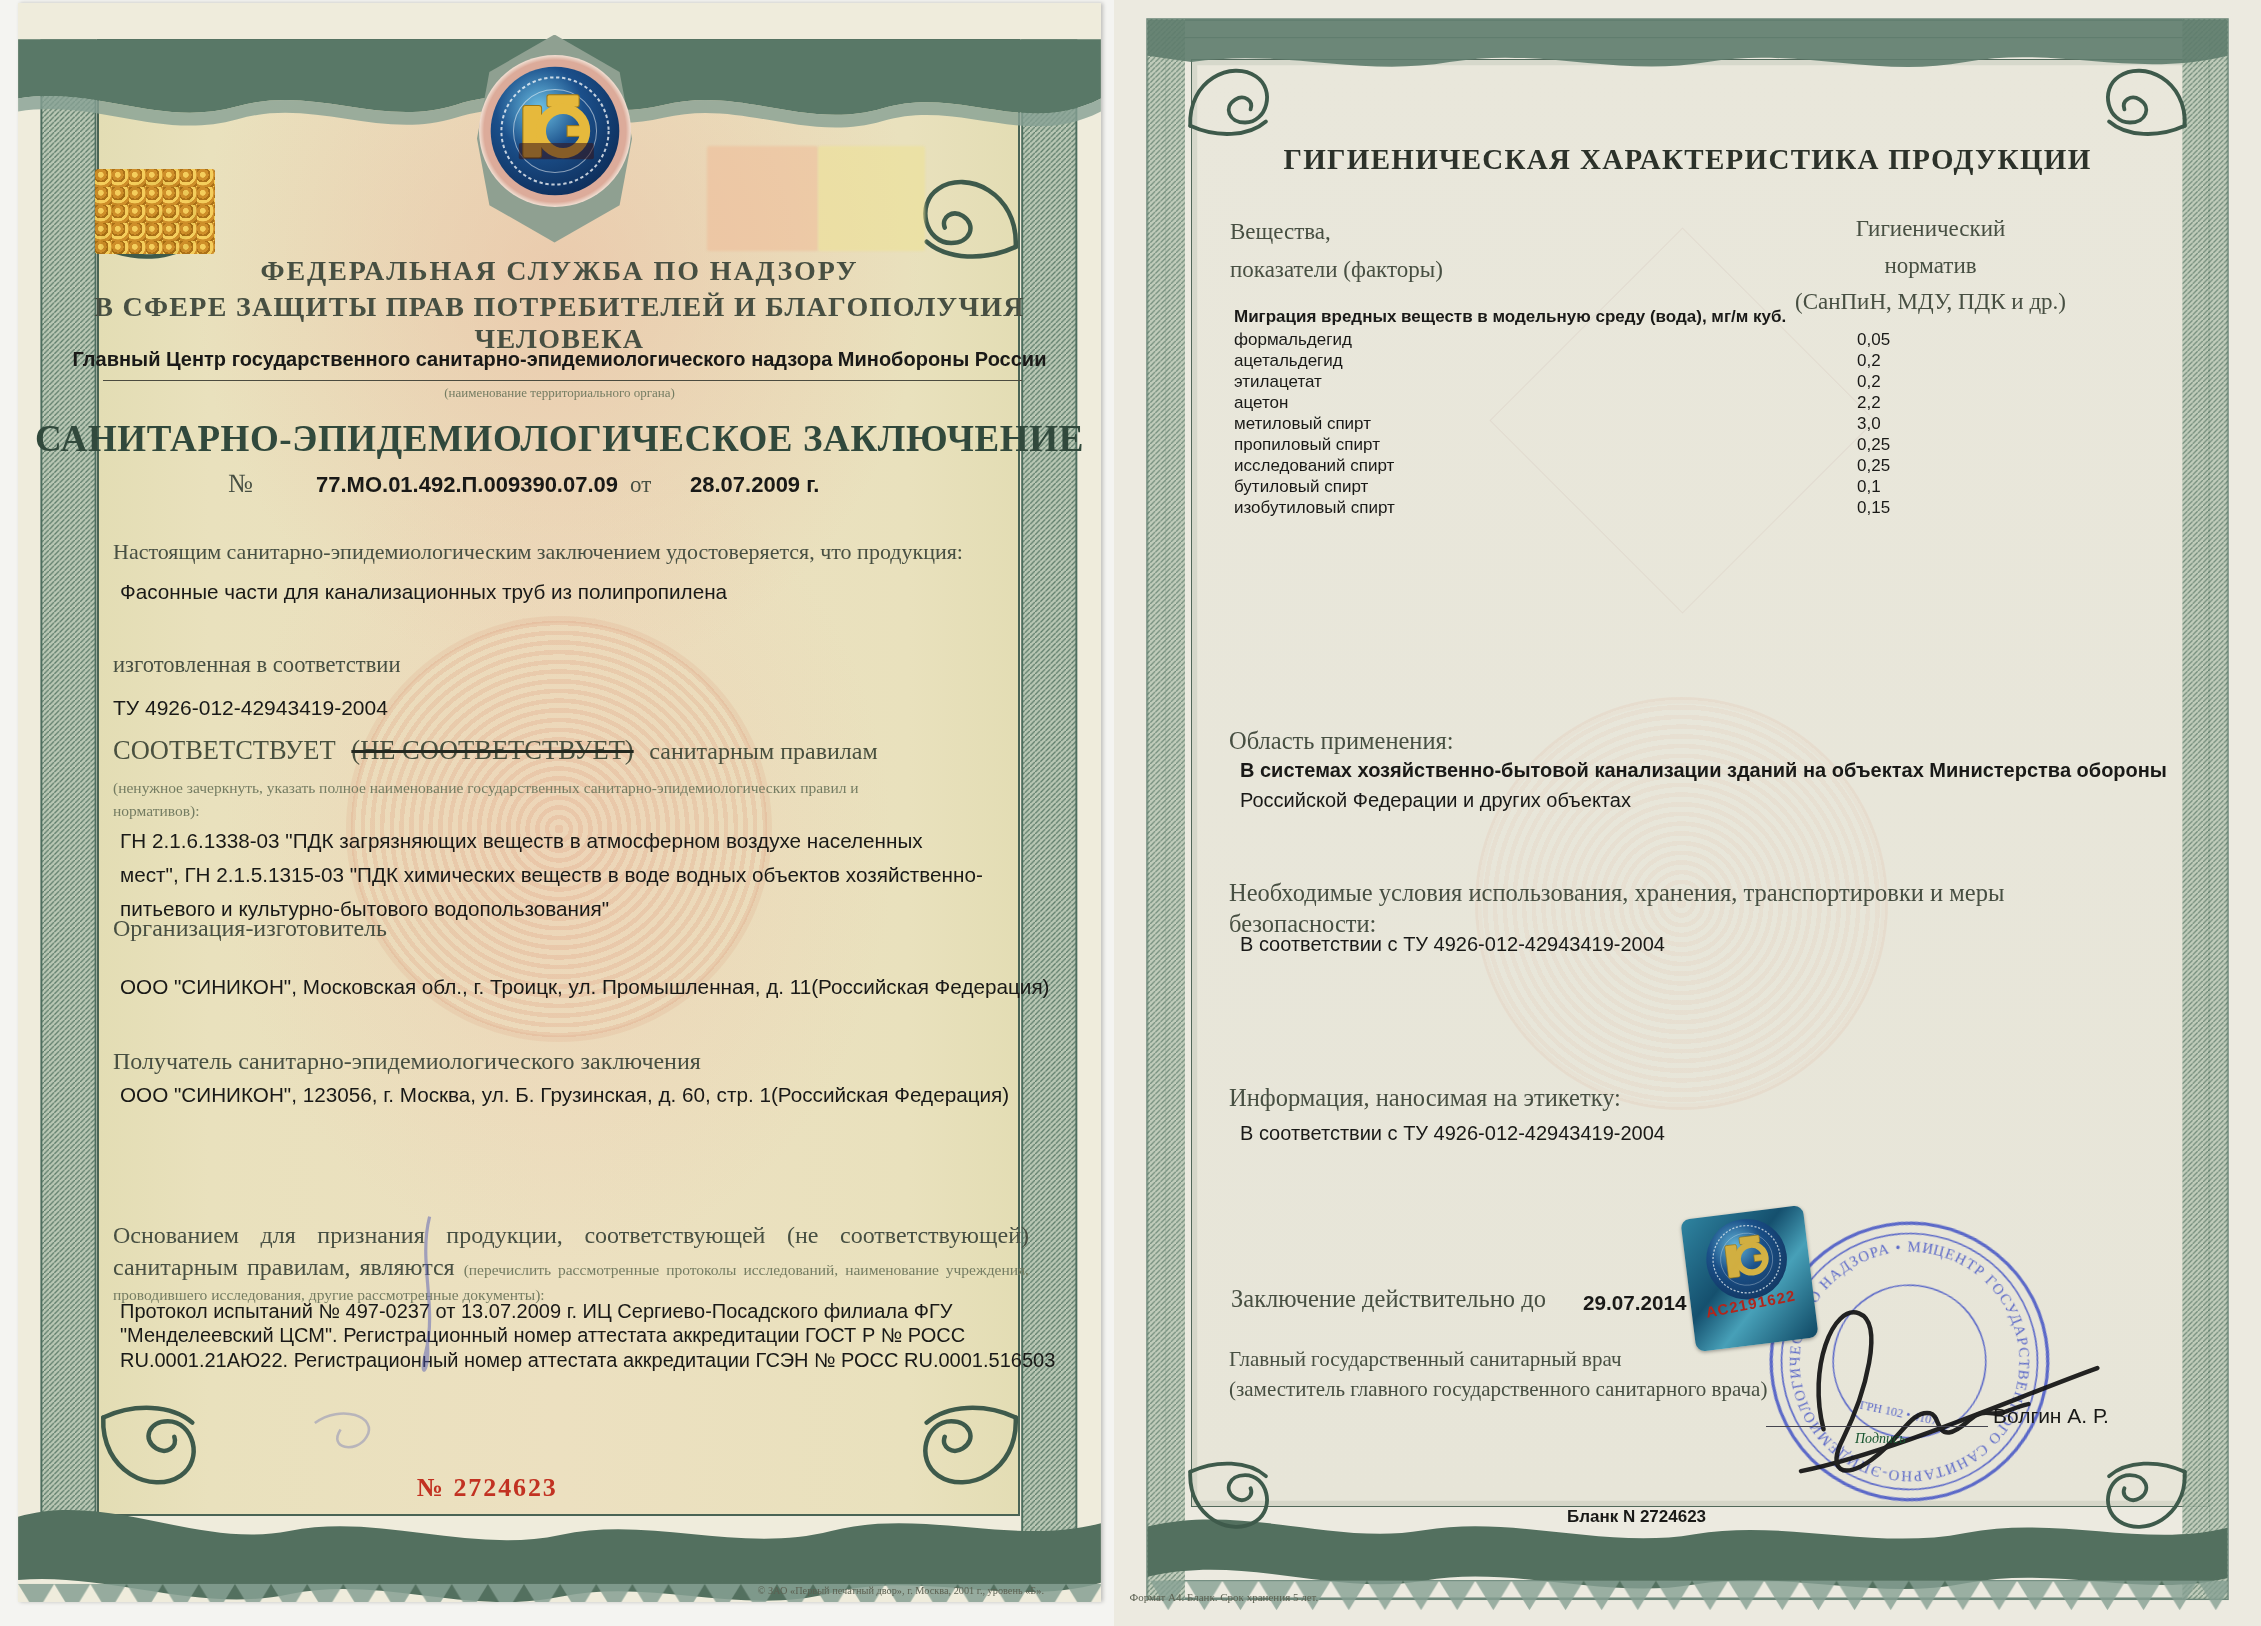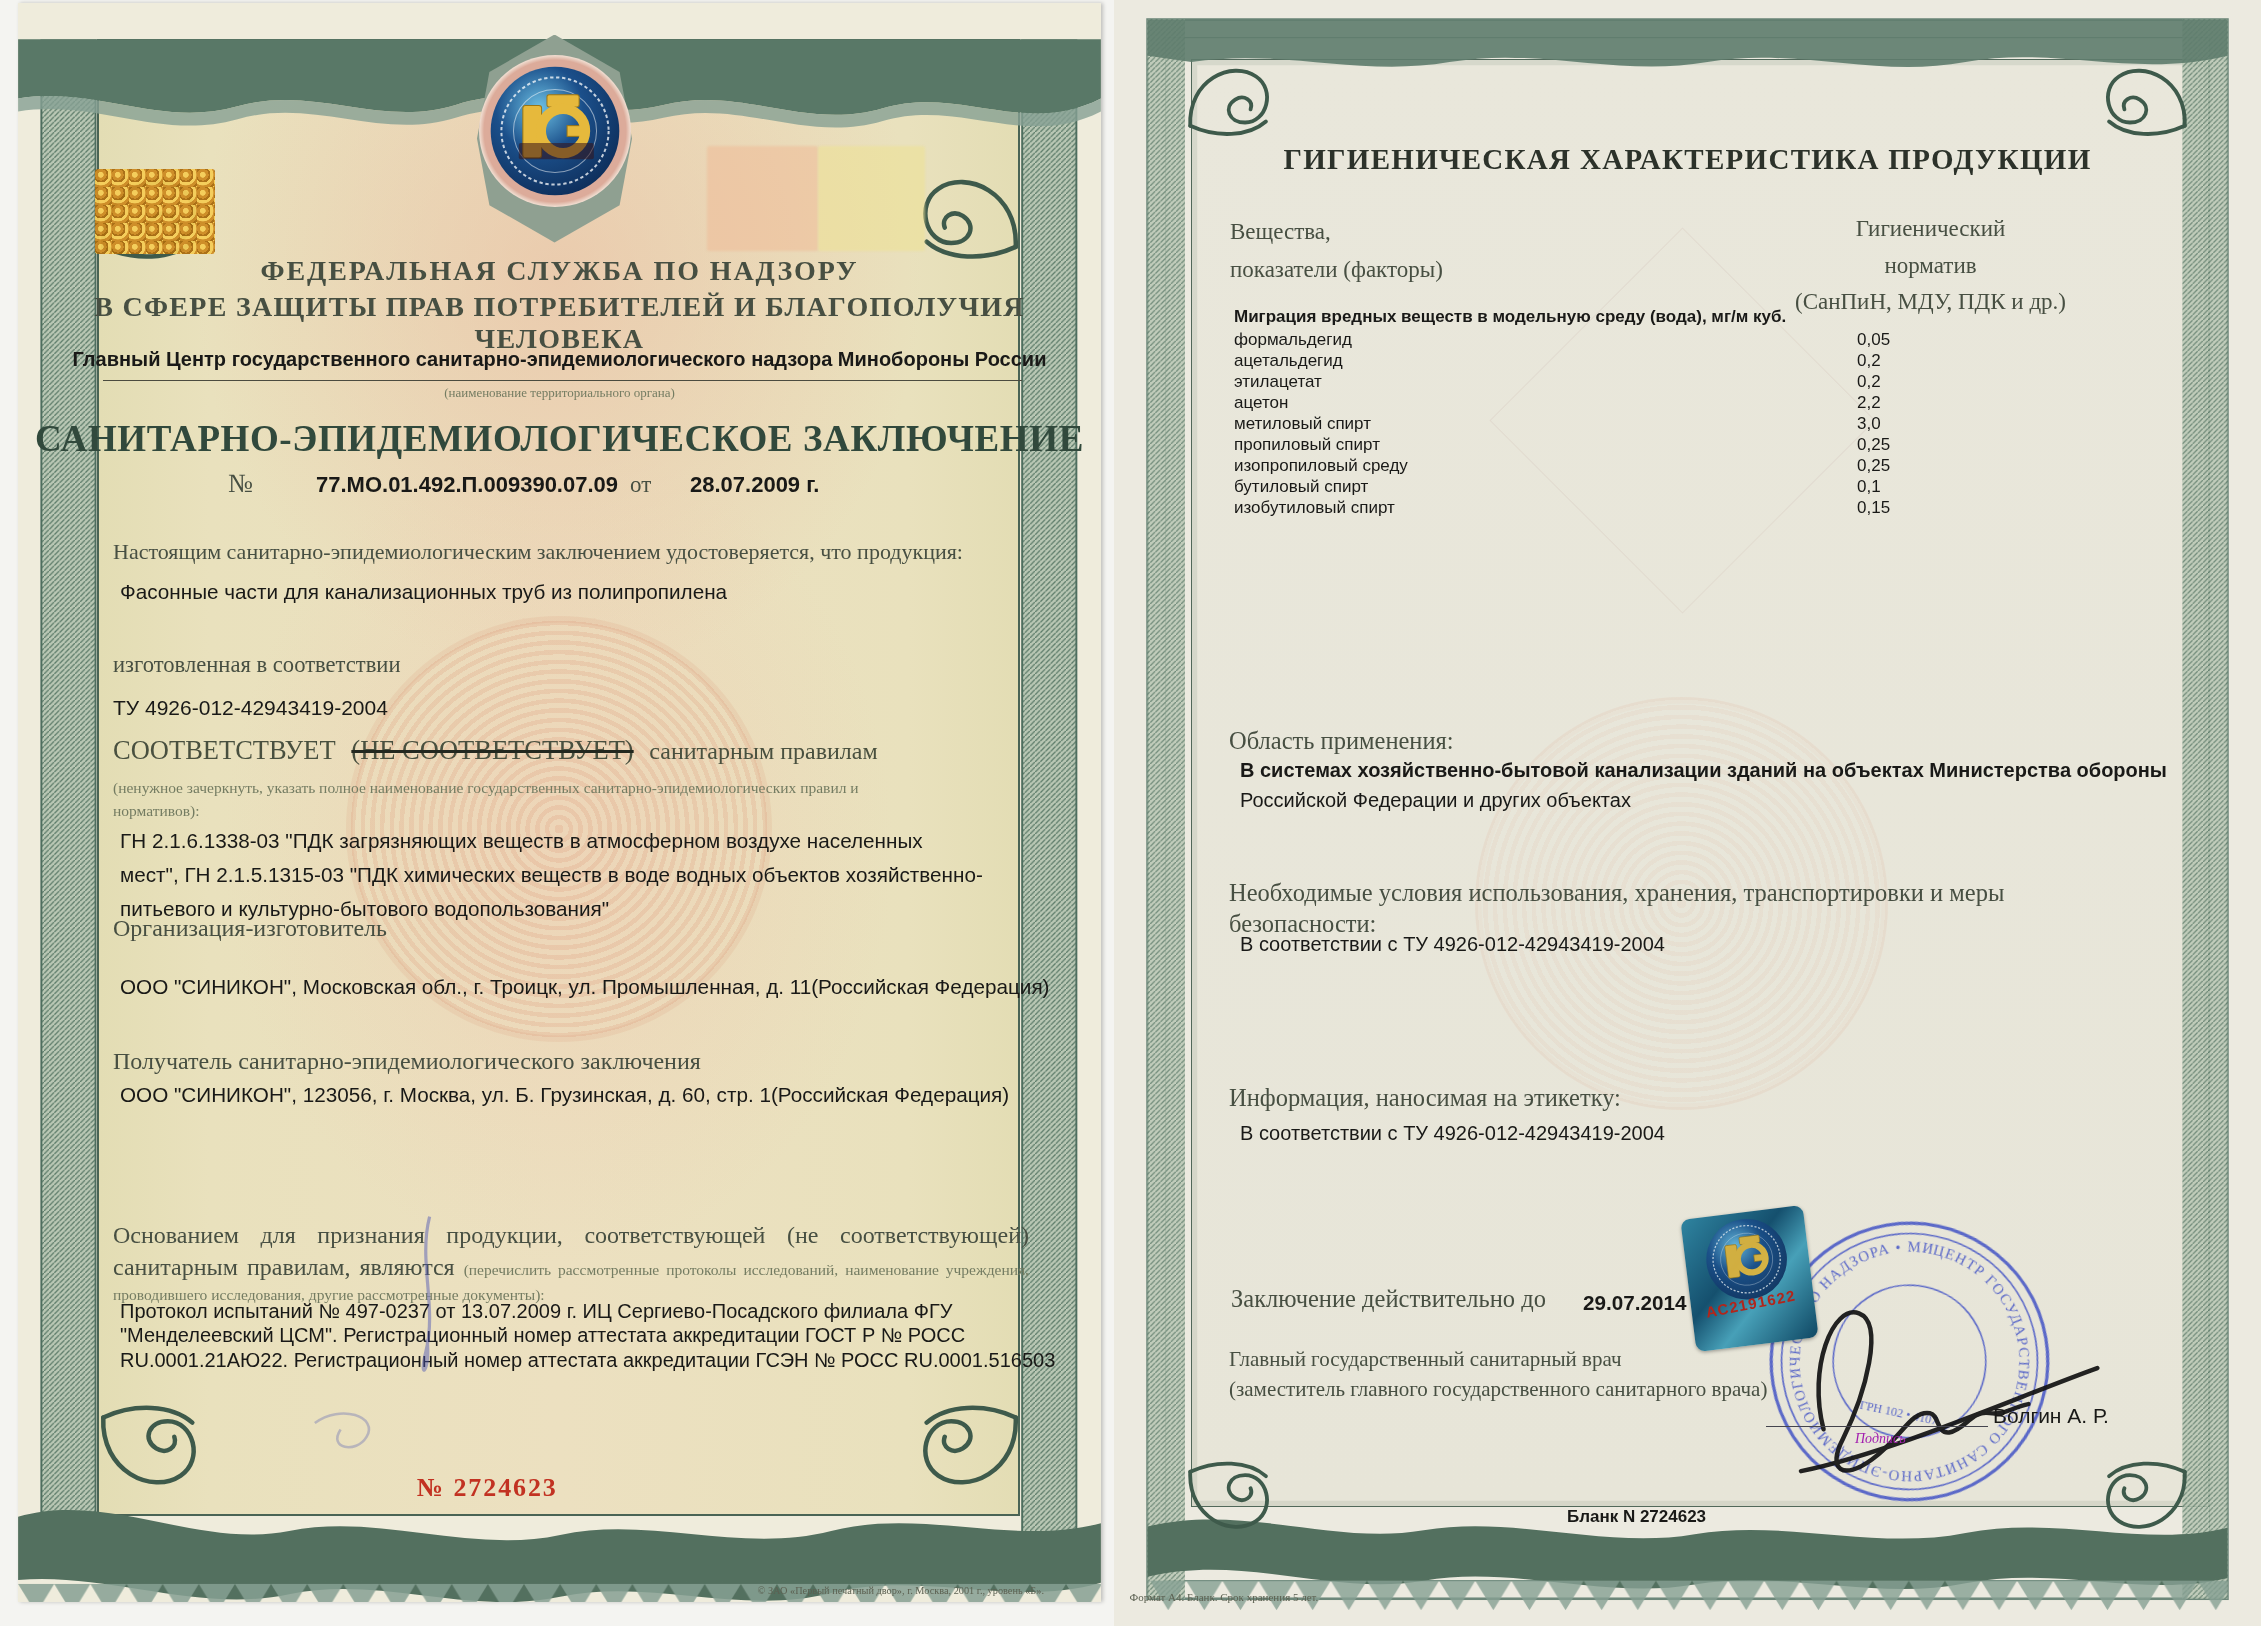--- a/index.html
+++ b/index.html
@@ -30,21 +30,21 @@
   .strike{text-decoration:line-through;text-decoration-thickness:3.2px;text-decoration-color:#23281f;}
   .serial-red{color:#c23222;font-weight:bold;letter-spacing:1.9px;}
   
   .page-right{left:1114px;top:0;width:1147px;height:1626px;background:#eceae0;}
   .right-inner{position:absolute;left:77px;top:59px;width:1016px;height:1446px;
     background:linear-gradient(#e9e7db,#e7e5d8);
     border:1.9px solid #51685a;box-shadow:inset 0 0 0 5.2px rgba(81,104,90,.12);}
   .diamond{border:1.3px solid rgba(186,152,140,.28);transform:rotate(45deg);}
   .sticker{background:linear-gradient(135deg,#2f84a0 0%,#15506e 40%,#47a0b8 62%,#0f4763 100%);
     border-radius:9px;transform:rotate(-7deg);box-shadow:0 1.3px 3.9px rgba(0,0,0,.35);}
-  .sig-caption{font-style:italic;color:#a21caf;}
+  .sig-caption{font-style:italic;color:#14532d;}
   svg text{font-family:"Liberation Serif",serif;}
 </style>
 </head>
 <body>
 
 <svg width="0" height="0" style="position:absolute" aria-hidden="true">
   <defs>
     <radialGradient id="holoBlue" cx="38%" cy="32%" r="75%">
       <stop offset="0%" stop-color="#6cc0e4"></stop>
       <stop offset="45%" stop-color="#1b4f8a"></stop>
@@ -205,21 +205,21 @@
       </div>
       <div style="position:relative;height:21px;">
         <span class="ts" style="font-size:17px;">метиловый спирт</span>
         <span class="ts abs" style="left:623px;font-size:17px;">3,0</span>
       </div>
       <div style="position:relative;height:21px;">
         <span class="ts" style="font-size:17px;">пропиловый спирт</span>
         <span class="ts abs" style="left:623px;font-size:17px;">0,25</span>
       </div>
       <div style="position:relative;height:21px;">
-        <span class="ts" style="font-size:17px;">изопропиловый среду</span>
+        <span class="ts" style="font-size:17px;">исследований спирт</span>
         <span class="ts abs" style="left:623px;font-size:17px;">0,25</span>
       </div>
       <div style="position:relative;height:21px;">
         <span class="ts" style="font-size:17px;">бутиловый спирт</span>
         <span class="ts abs" style="left:623px;font-size:17px;">0,1</span>
       </div>
       <div style="position:relative;height:21px;">
         <span class="ts" style="font-size:17px;">изобутиловый спирт</span>
         <span class="ts abs" style="left:623px;font-size:17px;">0,15</span>
       </div>

